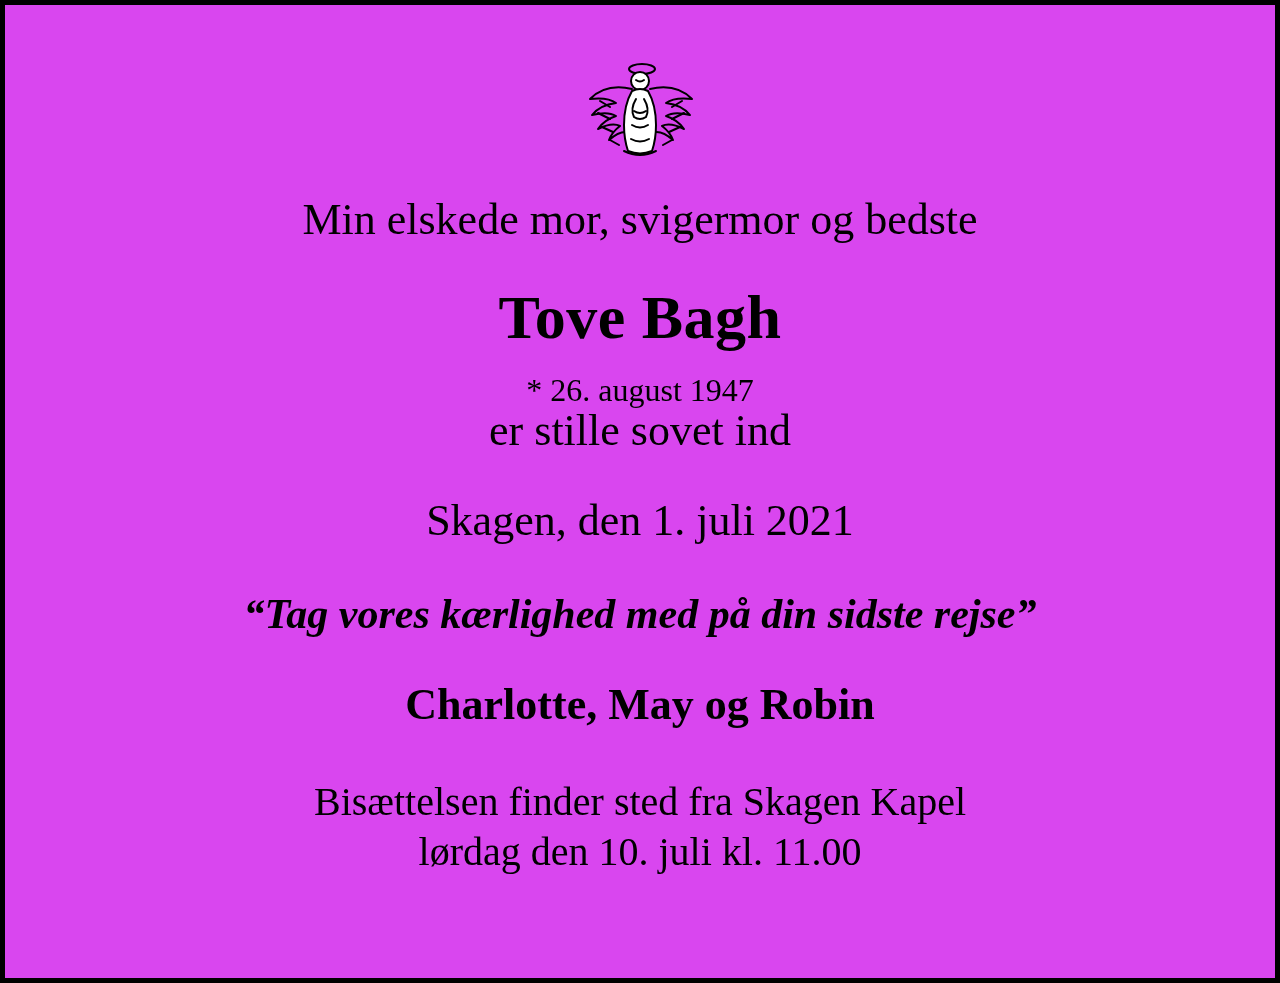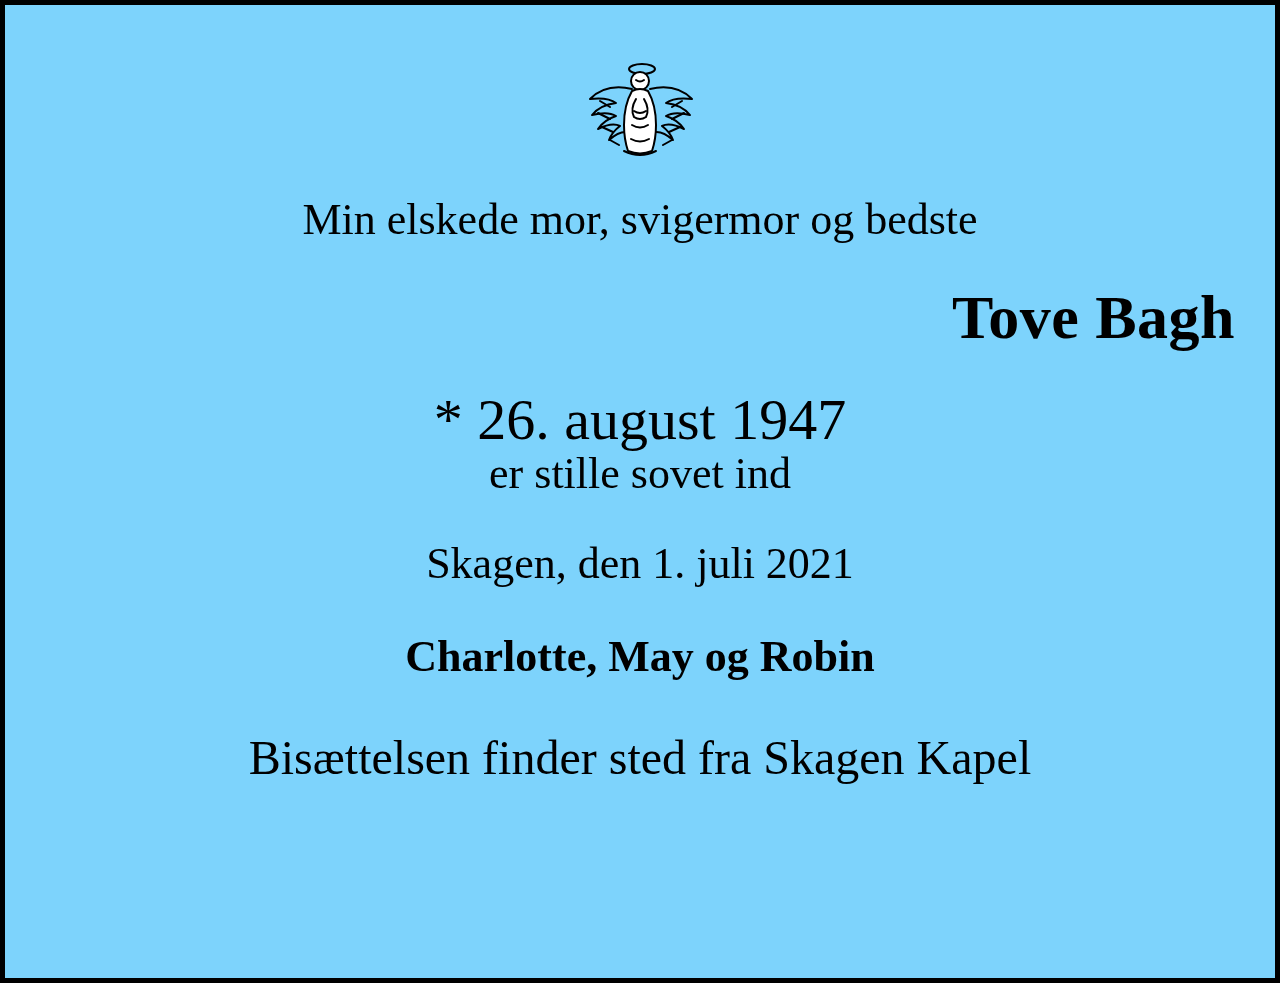--- a/index.html
+++ b/index.html
@@ -12,21 +12,21 @@
     height: 983px;
     font-family: "Liberation Serif", serif;
     color: #000000;
     overflow: hidden;
   }
   .notice {
     box-sizing: border-box;
     width: 1280px;
     height: 983px;
     border: 5px solid #000000;
-    background: #7dd3fc;
+    background: #d946ef;
     padding: 28px 40px 30px 40px;
     display: flex;
     flex-direction: column;
     align-items: center;
   }
   .angel-icon {
     width: 120px;
     height: 110px;
     margin-top: 22px;
     margin-bottom: 8px;
@@ -39,25 +39,24 @@
   }
   .intro {
     font-size: 44px;
     margin-top: 24px;
   }
   .name {
     font-size: 62px;
     font-weight: bold;
     margin-top: 42px;
     letter-spacing: 0.5px;
-    text-align: right;
   }
   .birth {
-    font-size: 58px;
-    margin-top: 40px;
+    font-size: 32px;
+    margin-top: 24px;
     text-align: center;
   }
   .passed {
     font-size: 44px;
   }
   .place-date {
     font-size: 44px;
     margin-top: 44px;
   }
   .quote {
@@ -65,21 +64,21 @@
     font-style: italic;
     font-weight: bold;
     margin-top: 48px;
   }
   .survivors {
     font-size: 44px;
     font-weight: bold;
     margin-top: 46px;
   }
   .funeral {
-    font-size: 48px;
+    font-size: 40px;
     margin-top: 48px;
     line-height: 1.25;
   }
 </style>
 </head>
 <body>
 
 <div class="notice">
 
   <span class="angel-icon">
@@ -114,20 +113,22 @@
   <div class="line intro">Min elskede mor, svigermor og bedste</div>
 
   <div class="line name">Tove Bagh</div>
 
   <div class="line birth">* 26. august 1947</div>
 
   <div class="line passed">er stille sovet ind</div>
 
   <div class="line place-date">Skagen, den 1. juli 2021</div>
 
+  <div class="line quote">“Tag vores kærlighed med på din sidste rejse”</div>
 
   <div class="line survivors">Charlotte, May og Robin</div>
 
   <div class="line funeral">
     <div>Bisættelsen finder sted fra Skagen Kapel</div>
+    <div>lørdag den 10. juli kl. 11.00</div>
   </div>
 
 </div>
 
 </body></html>

